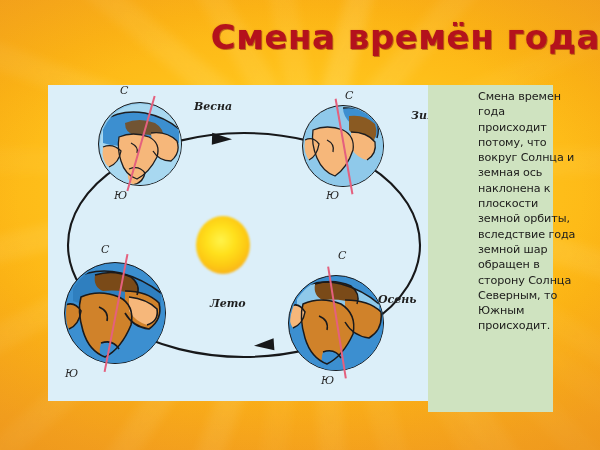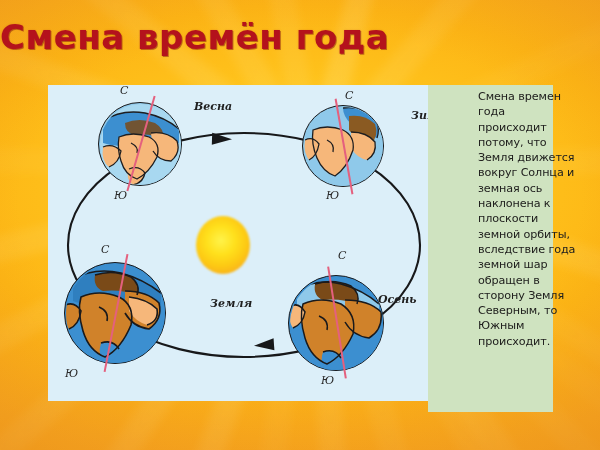--- a/index.html
+++ b/index.html
@@ -25,21 +25,21 @@
     filter:blur(5px);
   }
   .bg-vig{
     position:absolute;inset:0;
     background:radial-gradient(ellipse 85% 70% at 50% 45%, rgba(255,255,255,0) 55%, rgba(214,126,20,.30) 100%);
   }
 
   
   .title{
     position:absolute;left:0;right:0;top:17px;
-    text-align:left;
+    text-align:right;
     font-size:34px;font-weight:bold;
     color:#B4121C;
     letter-spacing:.5px;
     text-shadow:1px 1px 0 rgba(120,10,10,.45), 0 0 2px rgba(150,20,20,.25);
     white-space:nowrap;
   }
 
   
   .panel{
     position:absolute;left:48px;top:85px;width:505px;height:316px;
@@ -234,21 +234,21 @@
                 <path d="M34 44 Q44 48 42 58"></path>
                 <path d="M36 80 Q48 76 54 86"></path>
               </g>
             </g>
           </svg>
         </div>
         <div class="axis" style="transform:rotate(11deg);"></div>
       </div>
       <div class="lbl" style="left:53px;top:158px;">С</div>
       <div class="lbl" style="left:17px;top:282px;">Ю</div>
-      <div class="season" style="left:162px;top:212px;">Земля</div>
+      <div class="season" style="left:162px;top:212px;">Лето</div>
 
       <div class="globe dark" style="left:240px;top:190px;width:96px;height:96px;">
         <div class="ball">
           <svg width="96" height="96" viewBox="0 0 96 96">
             <defs>
                 <clipPath id="cA">
                   <circle cx="48" cy="48" r="47"></circle>
                 </clipPath>
               </defs>
             <g clip-path="url(#cA)">
@@ -278,28 +278,27 @@
       <div class="season" style="left:330px;top:208px;">Осень</div>
 
     </div>
   </div>
 
   <div class="textbox" id="textbox">
       <div class="ln">Смена времен</div>
       <div class="ln">года</div>
       <div class="ln">происходит</div>
       <div class="ln">потому, что</div>
-      <div class="ln">Земля движется</div>
       <div class="ln">вокруг Солнца и</div>
       <div class="ln">земная ось</div>
       <div class="ln">наклонена к</div>
       <div class="ln">плоскости</div>
       <div class="ln">земной орбиты,</div>
       <div class="ln">вследствие года</div>
       <div class="ln">земной шар</div>
       <div class="ln">обращен в</div>
-      <div class="ln">сторону Земля</div>
+      <div class="ln">сторону Солнца</div>
       <div class="ln">Северным,  то</div>
       <div class="ln">Южным</div>
       <div class="ln">происходит.</div>
     </div>
 
 </div>
 
 </body></html>

